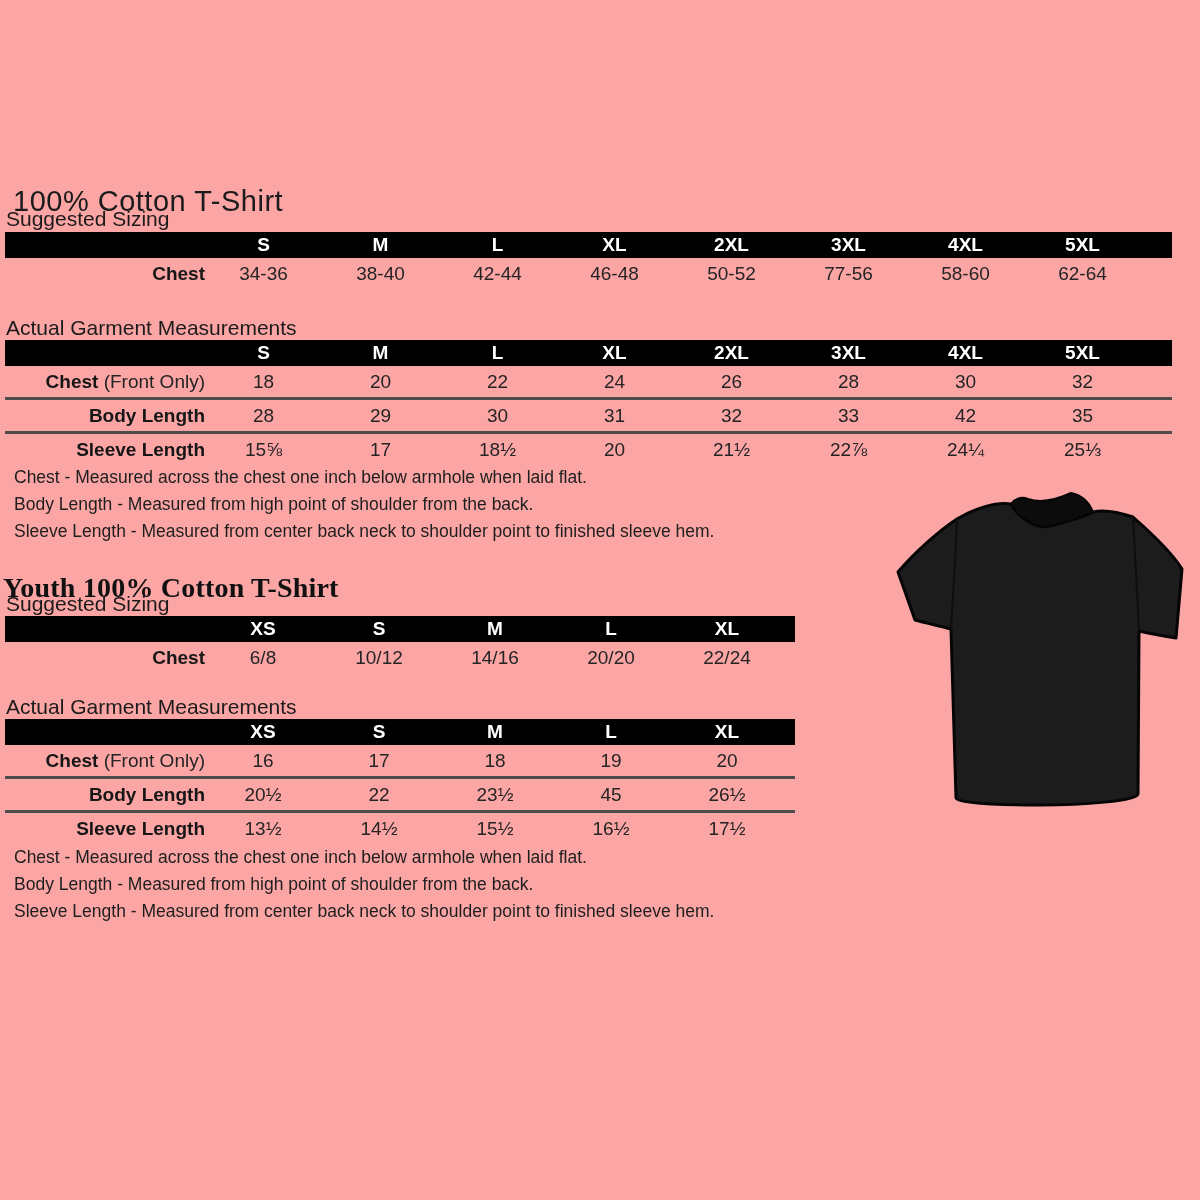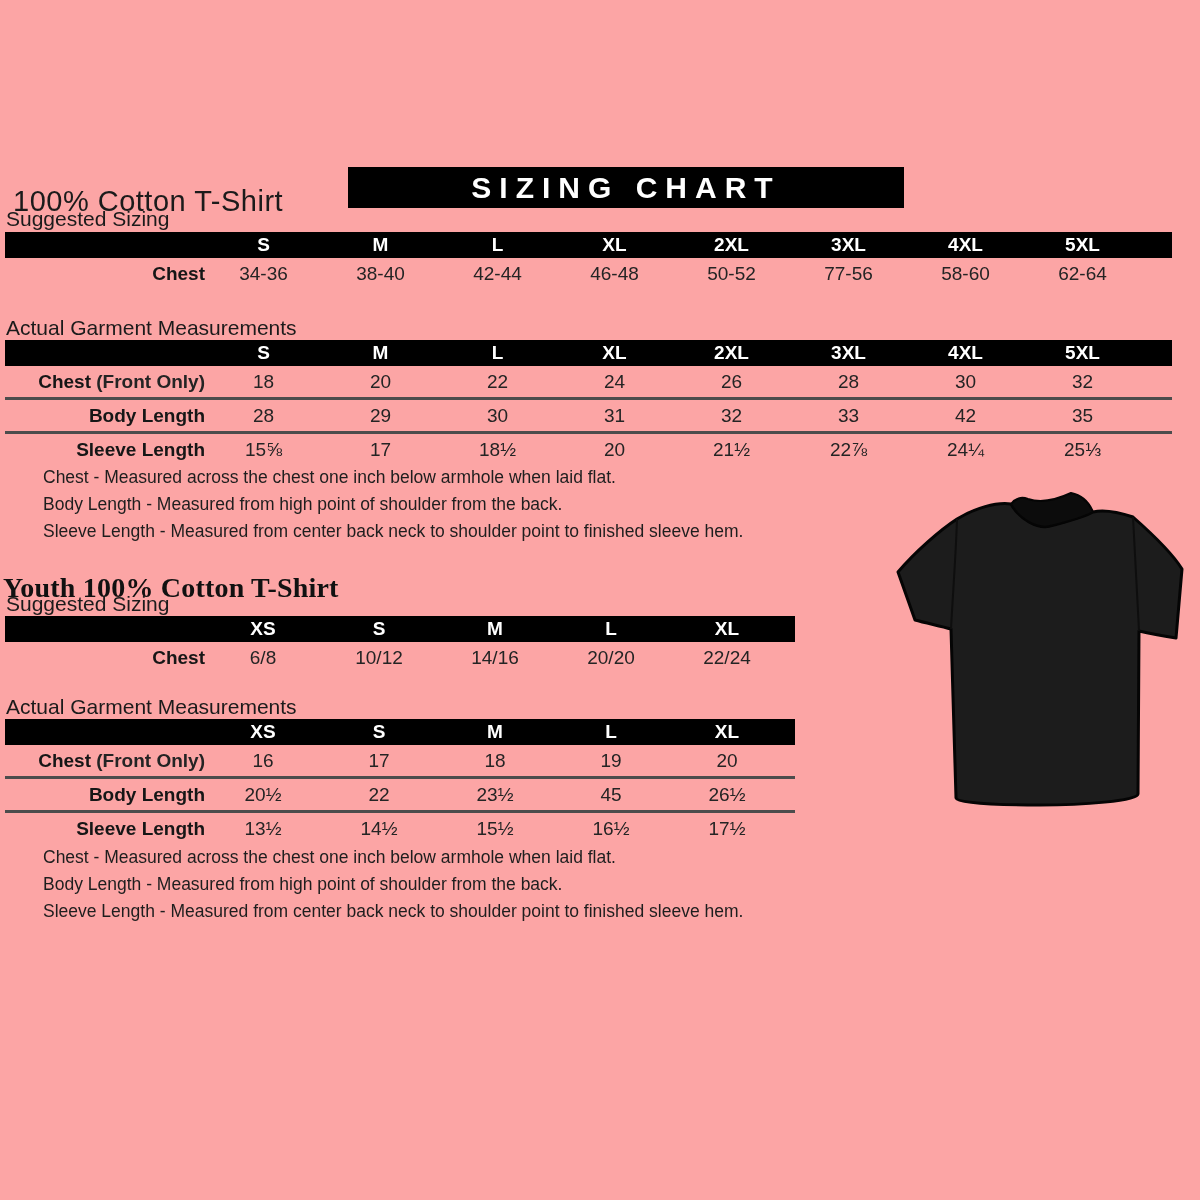--- a/index.html
+++ b/index.html
@@ -41,38 +41,37 @@
   table.size-table thead th{
     background:#000;color:#fff;font-weight:700;font-size:19px;
     height:26px;padding:0;text-align:center;line-height:26px;
   }
   table.size-table tbody th,table.size-table tbody td{
     font-size:19px;height:31px;padding:0;text-align:center;
     vertical-align:middle;color:#242424;font-weight:400;
   }
   table.size-table tbody th.row-label{text-align:right;padding-left:9px;white-space:nowrap;}
   .row-label .lbl{font-weight:700;color:#161616;}
-  .row-label .sfx{font-weight:700;color:#242424;}
+  .row-label .sfx{font-weight:400;color:#242424;}
   table.size-table tbody tr + tr th,
   table.size-table tbody tr + tr td{border-top:3px solid #4c4c4c;}
   
-  .notes{position:absolute;left:14px;font-size:17.5px;color:#1e1e1e;margin-left:29px;}
+  .notes{position:absolute;left:14px;font-size:17.5px;color:#1e1e1e;}
   .notes-adult{top:464px;}
   .notes-youth{top:844px;}
   .notes div{line-height:27px;white-space:nowrap;}
   
   .tshirt-wrap{position:absolute;left:880px;top:472px;width:320px;height:366px;}
 </style>
 </head>
 <body>
 
 <div class="canvas">
 
   <h1 class="adult-heading">100% Cotton T-Shirt</h1>
-  <div class="banner">SIZING CHART</div>
 
   <div class="section-label lbl-adult-suggested">Suggested Sizing</div>
   <table class="size-table t-adult-suggested">
       <colgroup>
         <col class="col-label">
         <col class="col-val">
         <col class="col-val">
         <col class="col-val">
         <col class="col-val">
         <col class="col-val">

